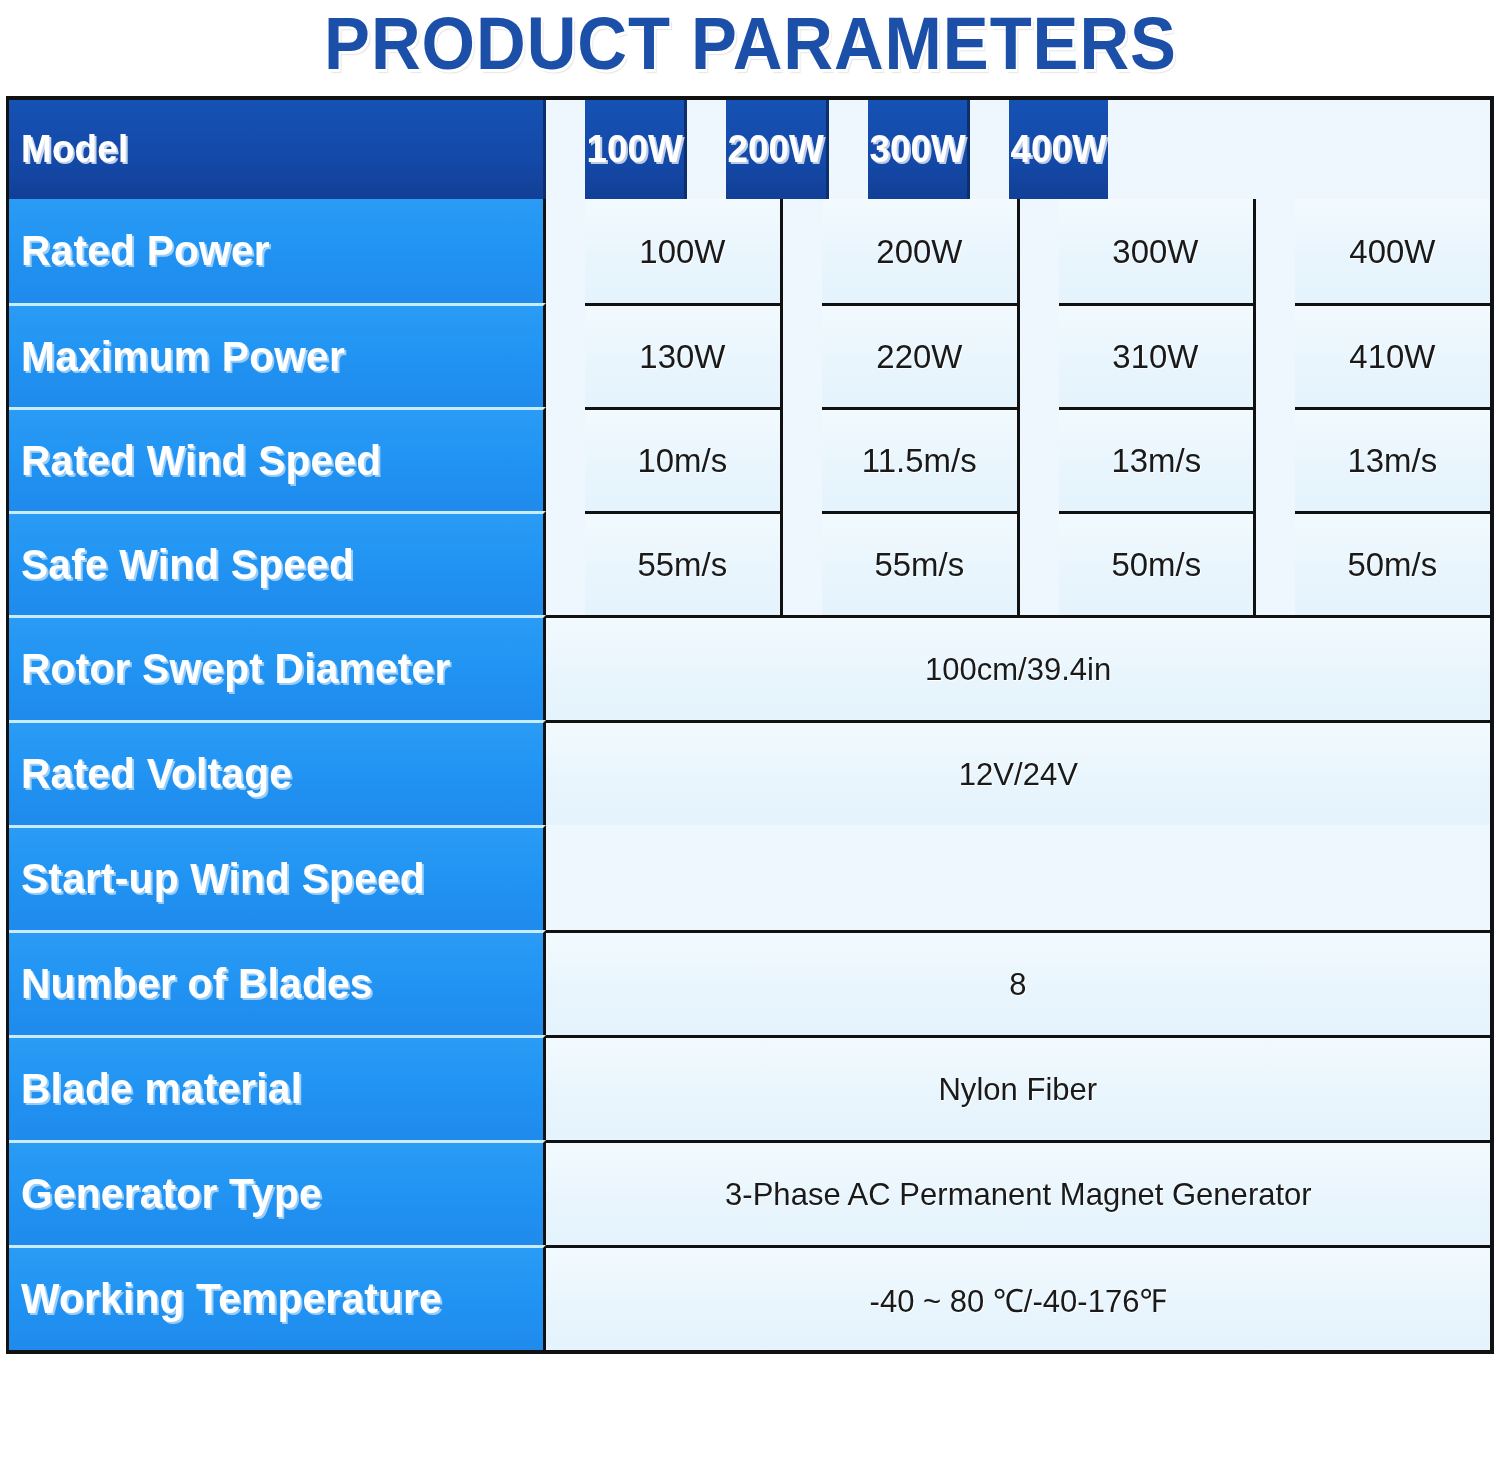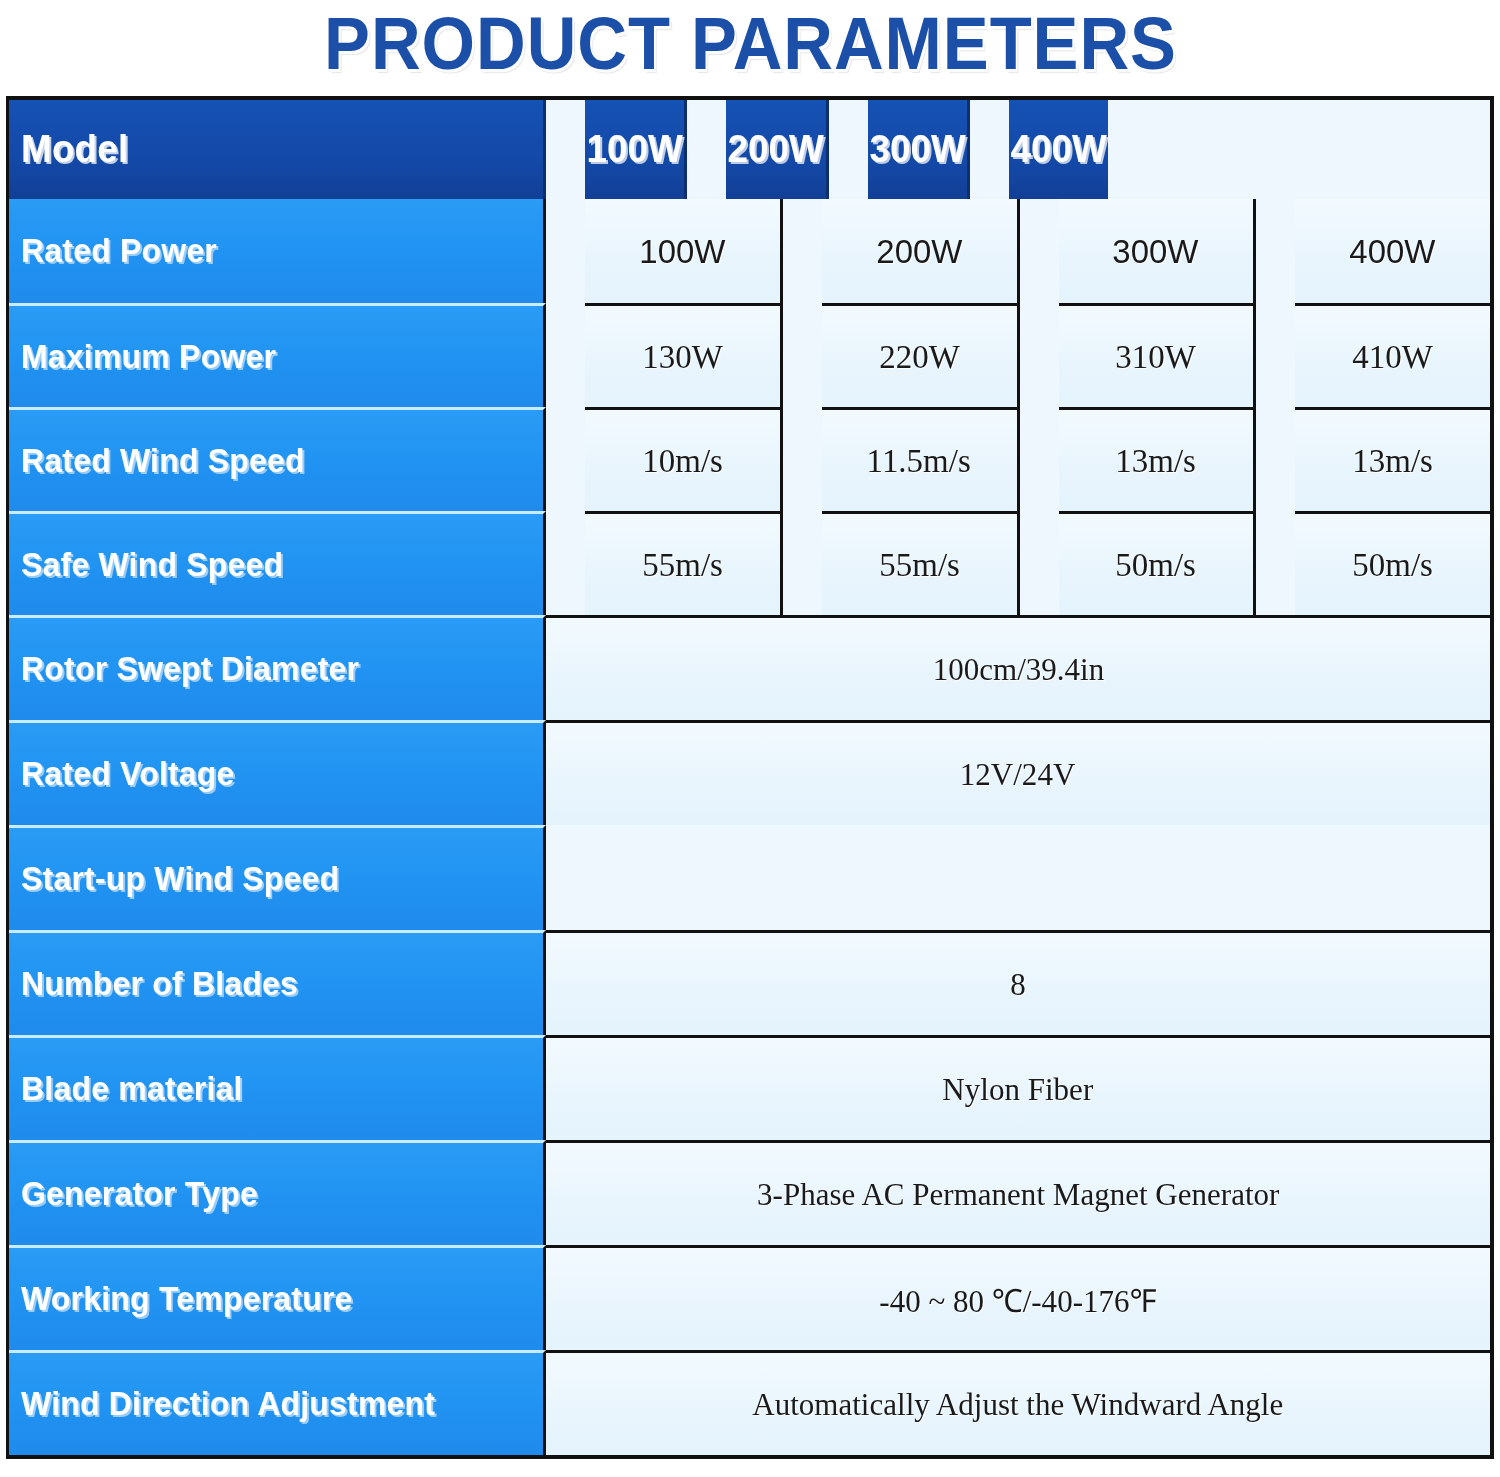--- a/index.html
+++ b/index.html
@@ -66,21 +66,21 @@
   
   .label-cell {
     width: 537px;
     flex: 0 0 537px;
     box-sizing: border-box;
     display: flex;
     align-items: center;
     padding-left: 12px;
     color: #ffffff;
     font-weight: bold;
-    font-size: 33px;
+    font-size: 42px;
     letter-spacing: 0.2px;
     background: linear-gradient(180deg, #2A9CF5 0%, #2193F2 50%, #1F8BEC 100%);
     border-right: 3px solid #111111;
     text-shadow: 2px 2px 0 rgba(255,255,255,0.55);
   }
   .label-cell .ltxt { transform: scaleX(0.97); transform-origin: left center; white-space: nowrap; }
 
   
   .header-row .label-cell {
     background: linear-gradient(180deg, #1552B4 0%, #1449A8 60%, #123F96 100%);
@@ -130,21 +130,21 @@
     align-items: center;
     justify-content: center;
     background: linear-gradient(180deg, #F2FAFE 0%, #E9F5FD 55%, #E4F3FC 100%);
     color: #1a1a1a;
     font-size: 32px;
     text-shadow: 1px 1px 0 rgba(255,255,255,0.9);
   }
   .merged-cell .dtxt { transform: scaleX(0.97); white-space: nowrap; }
 
   
-  .sep-dark-data { border-top: 3px solid #111111; font-family: Liberation Serif, serif; }
+  .sep-dark-data { border-top: 3px solid #111111; }
 
   
   .h-header { height: 99px; }
   .h-quad   { height: 104px; }
   .h-merged { height: 105px; }
 </style>
 </head>
 <body>
 
 <div id="page">
@@ -298,23 +298,15 @@
 
     <div class="row h-merged">
       <div class="label-cell sep-light">
         <span class="ltxt">Working Temperature</span>
       </div>
       <div class="merged-cell sep-dark-data">
         <span class="dtxt">-40 ~ 80 ℃/-40-176℉</span>
       </div>
     </div>
 
-    <div class="row h-merged">
-      <div class="label-cell sep-light">
-        <span class="ltxt">Wind Direction Adjustment</span>
-      </div>
-      <div class="merged-cell sep-dark-data">
-        <span class="dtxt">Automatically Adjust the Windward Angle</span>
-      </div>
-    </div>
 
   </div>
 </div>
 
 </body></html>

